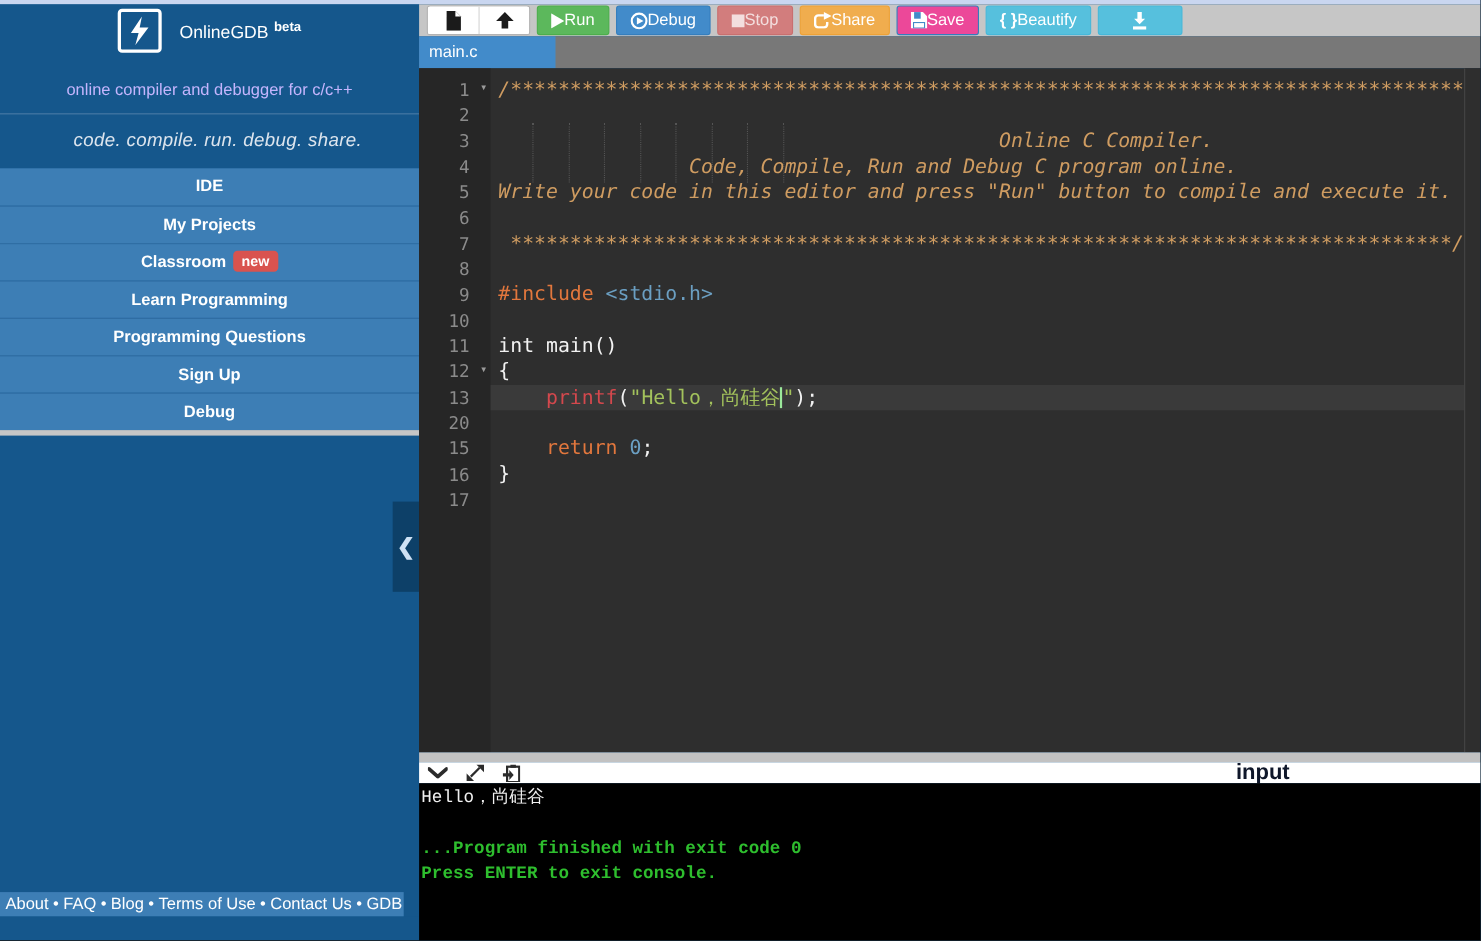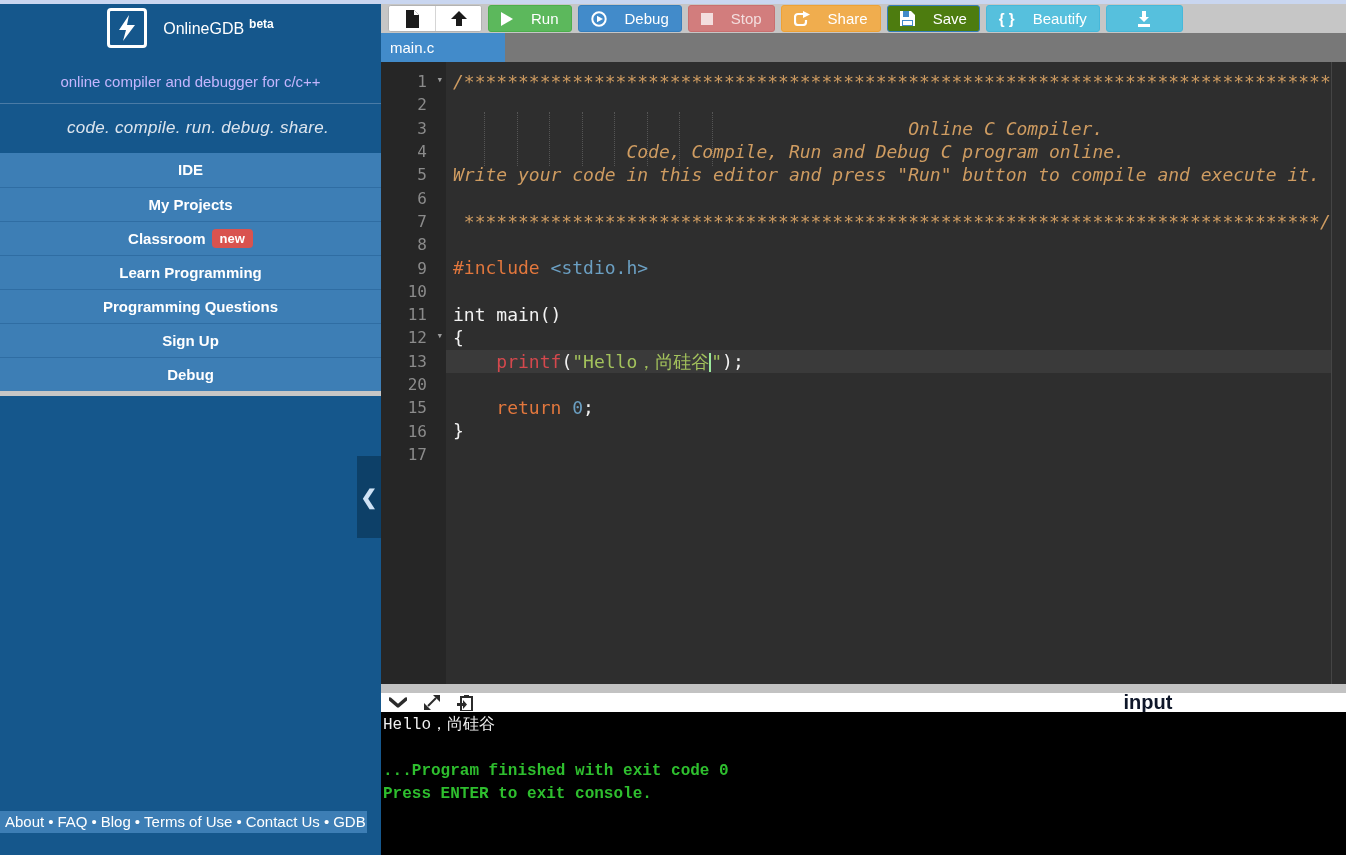--- a/index.html
+++ b/index.html
@@ -31,26 +31,26 @@
   .side-footer .sep { margin:0 4px; }
 
   
   .main { position:absolute; left:381px; top:4px; right:0; bottom:0; }
 
   
   .toolbar { position:absolute; left:0; top:0; right:0; height:29px; background:#c6c6c6; display:flex; align-items:center; padding-left:7px; }
   .icon-group { display:flex; height:27px; border:1px solid #b3b3b3; border-radius:3px; overflow:hidden; background:#fff; }
   .icon-btn { width:46px; height:100%; background:#fff; display:flex; align-items:center; justify-content:center; border:none; cursor:pointer; }
   .icon-btn + .icon-btn { border-left:1px solid #d5d5d5; }
-  .tb-btn { height:27px; margin-left:6px; border:1px solid rgba(0,0,0,0.15); border-radius:3px; color:#fff; font-size:15px; font-family:"Liberation Sans",sans-serif; display:flex; align-items:center; gap:18px; padding:4px 12px; cursor:pointer; }
+  .tb-btn { height:27px; margin-left:6px; border:1px solid rgba(0,0,0,0.15); border-radius:3px; color:#fff; font-size:15px; font-family:"Liberation Sans",sans-serif; display:flex; align-items:center; gap:0; padding:4px 12px; cursor:pointer; }
   .btn-run { background:#5cb85c; border-color:#4cae4c; }
   .btn-debug { background:#428bca; border-color:#357ebd; }
   .btn-stop { background:#d27d7d; border-color:#c96f6f; color:#f3dede; }
   .btn-share { background:#f0ad4e; border-color:#eea236; }
-  .btn-save { background:#4d7c0f; border-color:#357ebd; }
+  .btn-save { background:#ec4899; border-color:#357ebd; }
   .btn-beautify { background:#56c0dd; border-color:#46b8da; }
   .btn-download { background:#56c0dd; border-color:#46b8da; width:77px; justify-content:center; }
   .brace-glyph { font-weight:bold; font-size:15px; }
 
   
   .tabbar { position:absolute; left:0; top:29px; right:0; height:29px; background:#787878; }
   .tab { position:absolute; left:0; top:0; width:124px; height:29px; background:#428bca; color:#fff; font-size:15px; line-height:29px; padding-left:9px; cursor:pointer; }
 
   
   .editor { position:absolute; left:0; top:58px; right:0; bottom:171px; background:#2e2e2e; overflow:hidden; }

